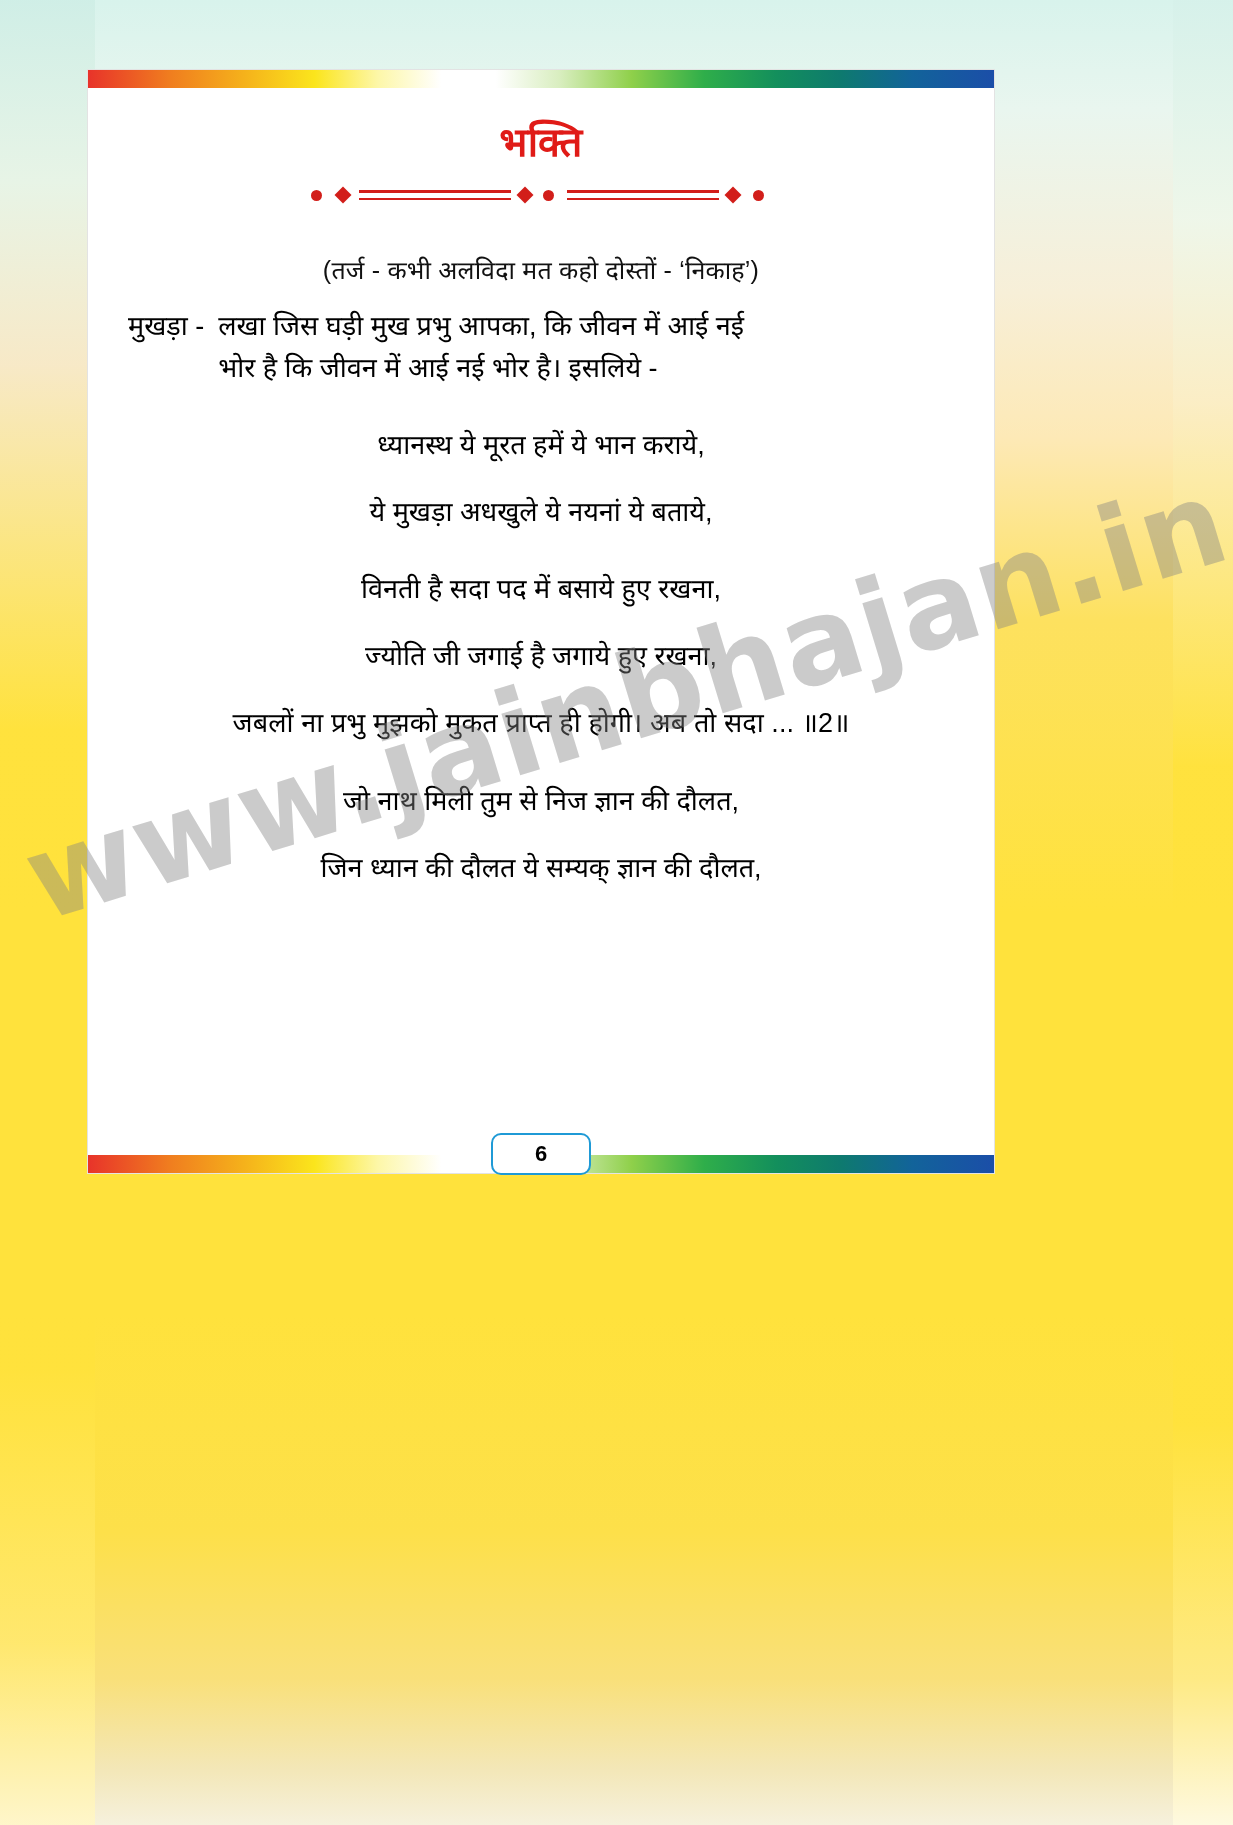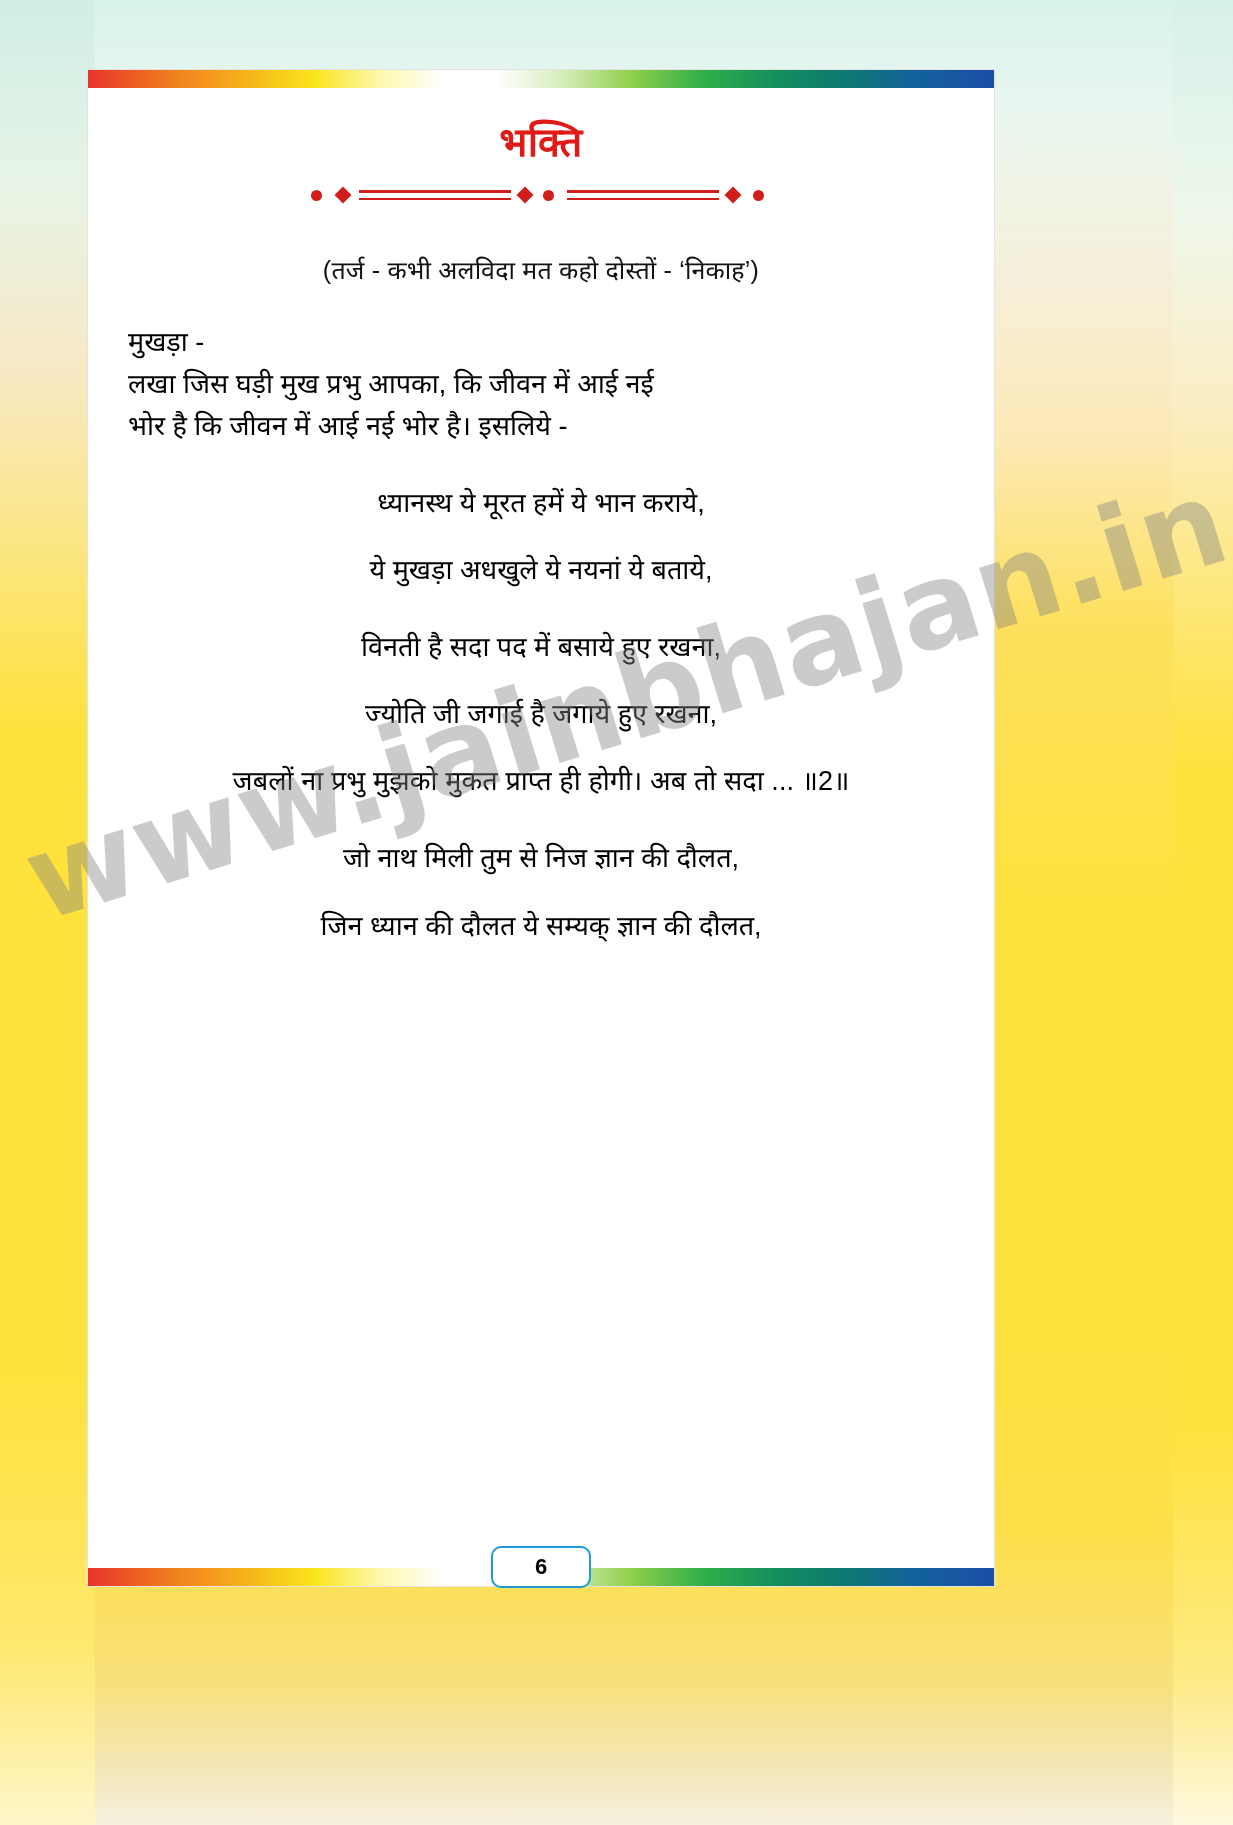--- a/index.html
+++ b/index.html
@@ -67,21 +67,21 @@
         #fffae0 100%);
     opacity: .9;
   }
 
   
   .sheet {
     position: absolute;
     left: 88px;
     top: 70px;
     width: 906px;
-    height: 1516px;
+    height: 1103px;
     background: #ffffff;
     box-shadow: 0 0 0 1px #e3e3e3;
     z-index: 3;
   }
 
   
   .rainbow-bar {
     position: absolute;
     left: 0;
     width: 906px;
@@ -154,25 +154,24 @@
 
   .tune {
     text-align: center;
     font-size: 25px;
     color: #111;
     margin-top: 44px;
     letter-spacing: .2px;
   }
 
   .block {
-    margin-top: 36px;
+    margin-top: 20px;
     font-size: 27px;
     color: #000;
     line-height: 1.55;
-    flex-direction: column;
   }
   .labeled {
     display: flex;
     align-items: flex-start;
   }
   .lab {
     flex: 0 0 auto;
     white-space: nowrap;
     padding-right: 14px;
   }

